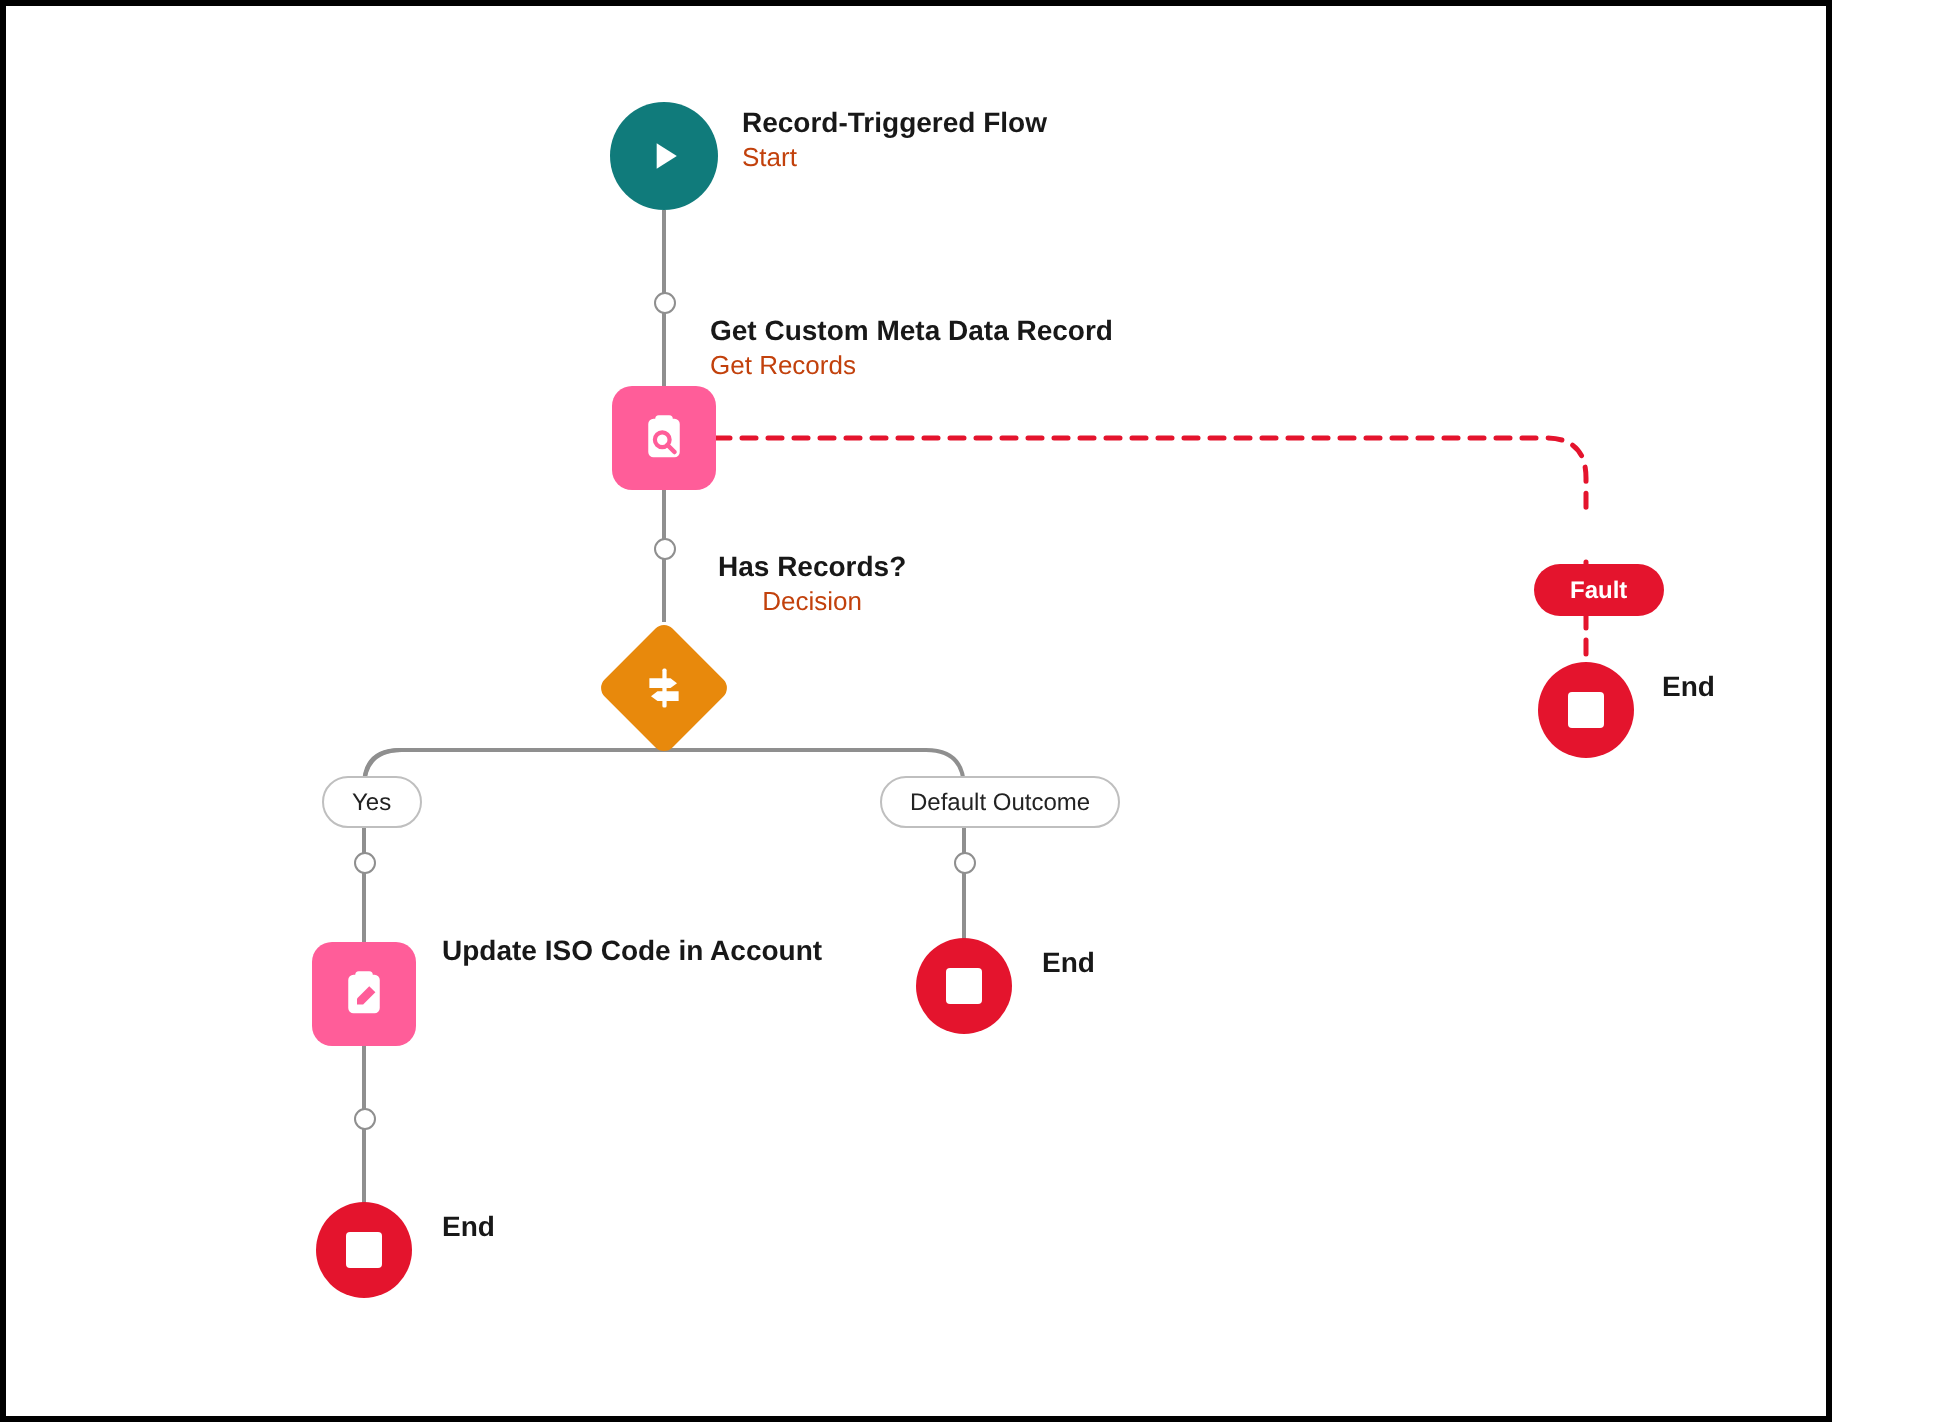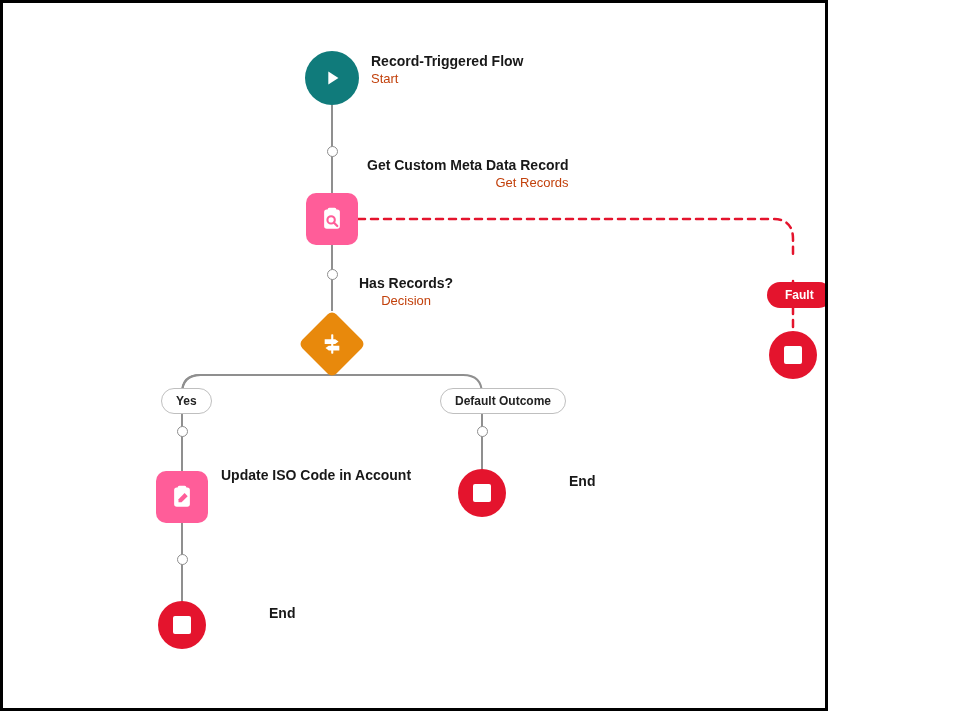--- a/index.html
+++ b/index.html
@@ -3,21 +3,21 @@
 <meta charset="utf-8">
 <style>
   * { box-sizing: border-box; }
   body {
     margin: 0;
     padding: 0;
     font-family: -apple-system, BlinkMacSystemFont, "Segoe UI", Arial, sans-serif;
     background: #fff;
   }
   .frame {
-    width: 828px;
+    width: 916px;
     height: 711px;
     border: 3px solid #000;
     position: relative;
     background: #fff;
     overflow: hidden;
   }
   .canvas {
     position: absolute;
     inset: 0;
   }
@@ -43,21 +43,20 @@
   }
   .label .subtitle {
     font-size: 13px;
     color: #c2410c;
     line-height: 1.2;
   }
   .end-label {
     font-weight: 700;
     font-size: 14px;
     color: #181818;
-    margin-left: 48px;
   }
 
   
   .start-node {
     width: 54px; height: 54px;
     border-radius: 50%;
     background: #107b7b;
     display: flex; align-items: center; justify-content: center;
   }
 
@@ -102,21 +101,21 @@
     width: 11px; height: 11px;
     background: #fff;
     border: 1.5px solid #8f8f8f;
     border-radius: 50%;
   }
 
   
   .pill {
     position: absolute;
     font-size: 12px;
-    font-weight: 700;
+    font-weight: 400;
     color: #222;
     background: #fff;
     border: 1px solid #bfbfbf;
     border-radius: 999px;
     padding: 5px 14px;
     text-align: center;
   }
   .fault-pill {
     position: absolute;
     font-size: 12px;
@@ -187,21 +186,21 @@
     <div class="node" style="left:303px; top:190px;">
       <div class="pink-node">
         <svg width="28" height="28" viewBox="0 0 32 32">
           <rect x="7" y="5" width="18" height="22" rx="3" fill="#fff"></rect>
           <rect x="11" y="3" width="10" height="5" rx="2" fill="#fff"></rect>
           <circle cx="15" cy="17" r="4.2" fill="none" stroke="#ff5d99" stroke-width="2.4"></circle>
           <line x1="18" y1="20" x2="22" y2="24" stroke="#ff5d99" stroke-width="2.6" stroke-linecap="round"></line>
         </svg>
       </div>
     </div>
-    <div class="label" style="left:364px; top:154px;text-align:right;">
+    <div class="label" style="left:352px; top:154px;">
       <div class="title">Get Custom Meta Data Record</div>
       <div class="subtitle">Get Records</div>
     </div>
 
     <div class="node diamond-wrap" style="left:296px; top:308px;">
       <div class="diamond">
         <svg width="26" height="26" viewBox="0 0 32 32">
           <rect x="15" y="4" width="2.6" height="24" fill="#fff" rx="1"></rect>
           <path d="M7 10 L20 10 L24 13 L20 16 L7 16 Z" fill="#fff"></path>
           <path d="M25 18 L12 18 L8 21 L12 24 L25 24 Z" fill="#fff"></path>

